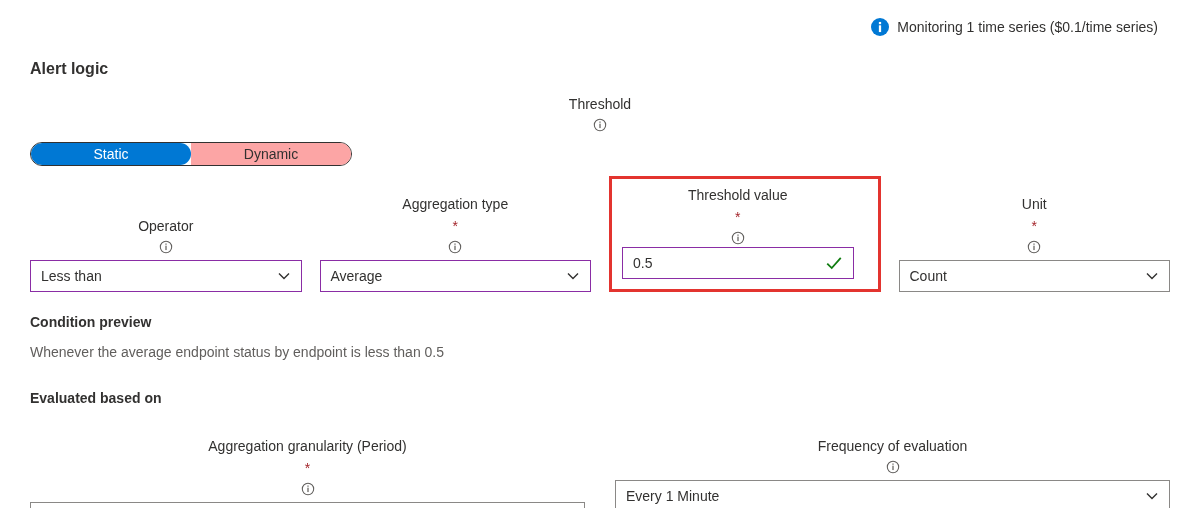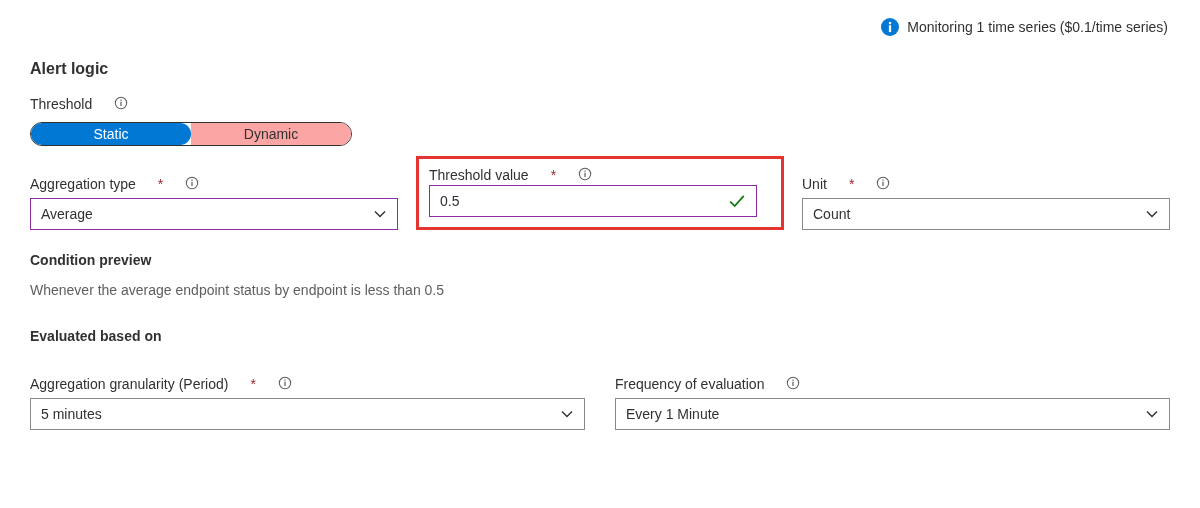--- a/index.html
+++ b/index.html
@@ -8,40 +8,41 @@
     padding: 18px 30px;
     font-family: "Segoe UI", Arial, sans-serif;
     font-size: 14px;
     color: #323130;
     background: #fff;
     width: 1200px;
   }
   .info-banner {
     position: absolute;
     top: 18px;
-    right: 32px;
+    right: 42px;
     display: flex;
     align-items: center;
     gap: 8px;
     color: #323130;
   }
   .section-title {
     font-size: 16px;
     font-weight: 600;
     margin: 28px 0 18px 0;
   }
   .section-title.first {
     margin-top: 42px;
   }
   .field-label {
     display: flex;
-    align-items: flex-start;
-    gap: 22px;
+    align-items: center;
+    gap: 6px;
     margin-bottom: 6px;
     color: #323130;
+    flex-direction: column;
   }
   .req { color: #a4262c; }
   .toggle-group {
     display: inline-flex;
     border: 1px solid #323130;
     border-radius: 16px;
     overflow: hidden;
     height: 24px;
     margin-top: 4px;
   }
@@ -143,20 +144,40 @@
 </div>
 
 
 <div class="toggle-group">
   <div class="toggle-option active">Static</div>
   <div class="toggle-option">Dynamic</div>
 </div>
 
 
 <div class="row">
+  <div class="col">
+    <div class="field-label">
+      <span>Operator</span>
+      <span class="info-circle">
+        <svg viewBox="0 0 16 16" width="14" height="14">
+            <circle cx="8" cy="8" r="6.5" fill="none" stroke="#605e5c" stroke-width="1.2"></circle>
+            <rect x="7.3" y="6.5" width="1.4" height="5" fill="#605e5c"></rect>
+            <rect x="7.3" y="4" width="1.4" height="1.4" fill="#605e5c"></rect>
+          </svg>
+      </span>
+    </div>
+    <div class="select">
+      <span class="value">Less than</span>
+      <span class="chev">
+        <svg viewBox="0 0 12 12" width="12" height="12">
+            <path d="M1 3.5 L6 8.5 L11 3.5" fill="none" stroke="#323130" stroke-width="1.4"></path>
+          </svg>
+      </span>
+    </div>
+  </div>
 
   <div class="col">
     <div class="field-label">
       <span>Aggregation type</span>
       <span class="req">*</span>
       <span class="info-circle">
         <svg viewBox="0 0 16 16" width="14" height="14">
             <circle cx="8" cy="8" r="6.5" fill="none" stroke="#605e5c" stroke-width="1.2"></circle>
             <rect x="7.3" y="6.5" width="1.4" height="5" fill="#605e5c"></rect>
             <rect x="7.3" y="4" width="1.4" height="1.4" fill="#605e5c"></rect>

